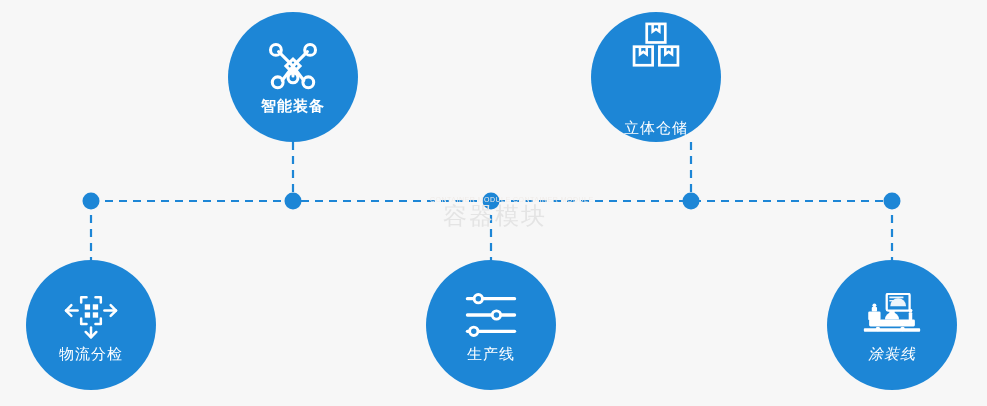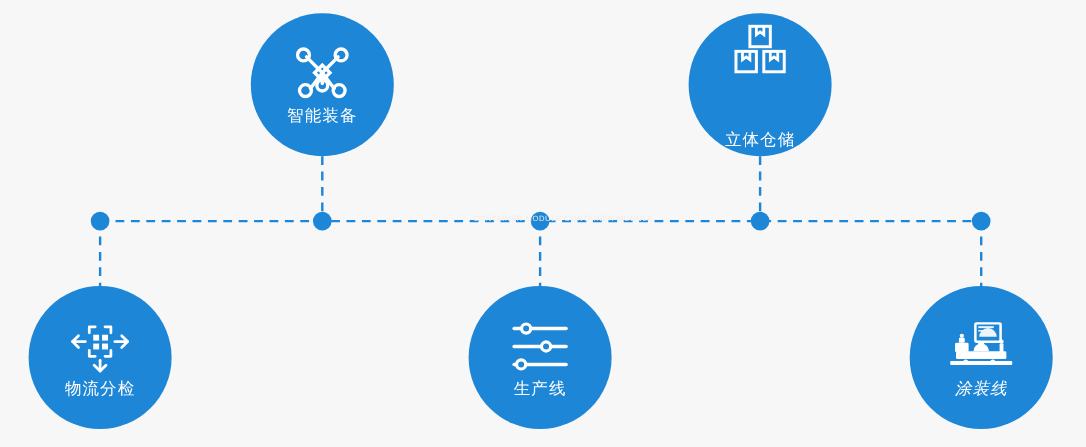--- a/index.html
+++ b/index.html
@@ -97,22 +97,23 @@
     <line x1="892" y1="201" x2="892" y2="262" stroke="#1d86d6" stroke-width="2.2" stroke-dasharray="8 6"></line>
 
     <circle cx="91" cy="201" r="8.5" fill="#1d86d6"></circle>
     <circle cx="293" cy="201" r="8.5" fill="#1d86d6"></circle>
     <circle cx="491" cy="201" r="8.5" fill="#1d86d6"></circle>
     <circle cx="691" cy="201" r="8.5" fill="#1d86d6"></circle>
     <circle cx="892" cy="201" r="8.5" fill="#1d86d6"></circle>
   </svg>
 
   <div class="watermark-sub">CONTAINER MODULE CONTAINER MODULE</div>
-
-  <div class="node" style="left:228px; top:12px;">
+  <div class="watermark">容器模块</div>
+
+  <div class="node" style="left:228px; top:12px;font-weight:bold;">
     <div class="node-icon">
       <svg viewBox="0 0 64 60" width="58" height="54">
         <g fill="none" stroke="#ffffff" stroke-width="3.4" stroke-linecap="round">
           <line x1="16" y1="13" x2="32" y2="29"></line>
           <line x1="48" y1="13" x2="32" y2="29"></line>
           <line x1="32" y1="29" x2="20" y2="45"></line>
           <line x1="32" y1="29" x2="44" y2="45"></line>
           <line x1="32" y1="29" x2="32" y2="40"></line>
         </g>
         <g fill="none" stroke="#ffffff" stroke-width="3.4">
@@ -121,21 +122,21 @@
           <circle cx="15" cy="47" r="6"></circle>
           <circle cx="49" cy="47" r="6"></circle>
           <circle cx="32" cy="42" r="5.5"></circle>
           <rect x="26.5" y="23.5" width="11" height="11" transform="rotate(45 32 29)"></rect>
         </g>
       </svg>
     </div>
     <div class="node-label">智能装备</div>
   </div>
 
-  <div class="node" style="left:626px; top:12px;gap:44px;">
+  <div class="node" style="left:591px; top:12px;gap:44px;">
     <div class="node-icon">
       <svg viewBox="0 0 64 56" width="54" height="48">
         <g fill="none" stroke="#ffffff" stroke-width="3.2">
           <rect x="21" y="3" width="22" height="22"></rect>
           <rect x="6" y="30" width="22" height="22"></rect>
           <rect x="36" y="30" width="22" height="22"></rect>
         </g>
         <g fill="none" stroke="#ffffff" stroke-width="3">
           <polyline points="28,3 28,12 32,9 36,12 36,3"></polyline>
           <polyline points="13,30 13,39 17,36 21,39 21,30"></polyline>

